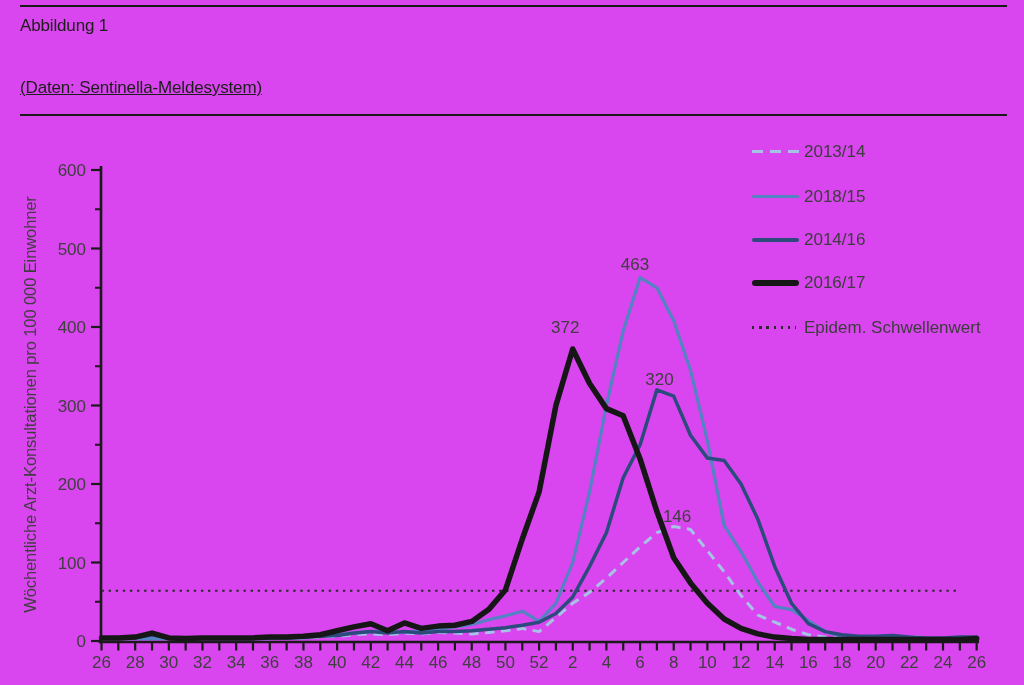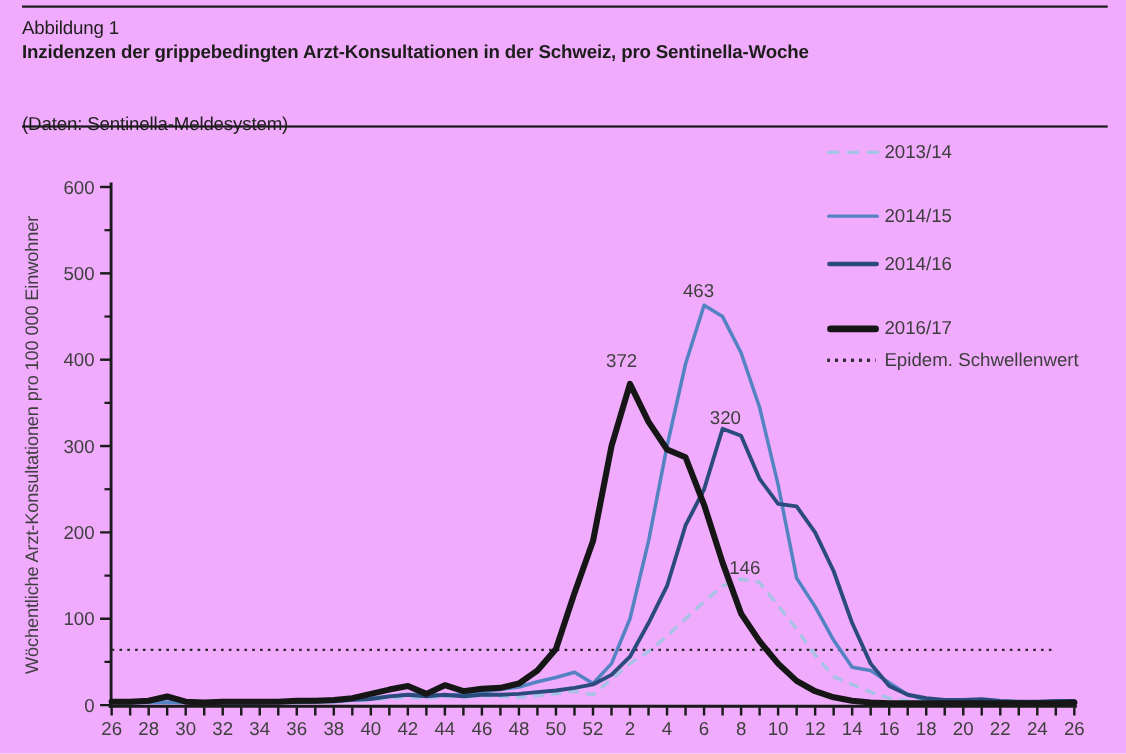--- a/index.html
+++ b/index.html
@@ -1,50 +1,49 @@
 <!DOCTYPE html>
 <html><head>
 <meta charset="utf-8">
 <style>
   html,body{margin:0;padding:0;background:#ffffff;}
   body{width:1024px;height:685px;overflow:hidden;font-family:"Liberation Sans",sans-serif;}
-  .page{position:relative;width:1024px;height:685px;background:#f0abfc;}
+  .page{position:relative;width:1024px;height:685px;background:#d946ef;}
   .rule{position:absolute;left:20px;width:987px;height:2px;background:#1a1a1a;}
   .rule-top{top:5px;}
   .rule-bottom{top:114px;}
   .hline{position:absolute;left:20px;color:#1d1d1b;font-size:17px;letter-spacing:-0.15px;white-space:nowrap;}
   .h-fig{top:16px;}
   .h-title{top:38px;font-weight:bold;}
   .h-sub{top:63px;}
-  .h-src{top:103px;}
+  .h-src{top:78px;text-decoration:underline;}
   .ylabel{position:absolute;left:-212px;top:395px;width:484px;text-align:center;
           transform:rotate(-90deg);font-size:16.5px;color:#3f3f3f;letter-spacing:-0.1px;}
   #chart-svg{position:absolute;left:0;top:0;}
   svg text{font-family:"Liberation Sans",sans-serif;}
   .legend-row{position:absolute;left:752px;display:flex;align-items:center;gap:5px;
               color:#3d3d3d;font-size:17px;line-height:21px;white-space:nowrap;}
-  .lr-0{top:128px;justify-content:center;} .lr-1{top:186px;} .lr-2{top:229px;} .lr-3{top:288px;}
+  .lr-0{top:141px;justify-content:center;} .lr-1{top:186px;} .lr-2{top:229px;} .lr-3{top:272px;}
   .lr-4{top:317px;align-items:flex-start;text-align:center;}
   .sw{display:inline-block;width:47px;flex:0 0 47px;}
   .sw-dash13{height:3.5px;background:repeating-linear-gradient(90deg,#a6c3e6 0 11px,transparent 11px 18px);}
   .sw-1415{height:3.5px;background:#5483c3;border-radius:2px;}
   .sw-1516{height:4px;background:#2c4b7d;border-radius:2px;}
   .sw-1617{height:6px;background:#161616;border-radius:3px;}
   .sw-dot{height:2.5px;width:44px;flex:0 0 44px;margin-top:9px;margin-right:3px;
           background:repeating-linear-gradient(90deg,#2b2b2b 0 2.5px,transparent 2.5px 7.2px);}
   .lg-two span{display:block;}
 </style>
 </head>
 <body>
 
 <div class="page">
 
   <div class="rule rule-top"></div>
   <div class="hline h-fig">Abbildung 1</div>
-  <div class="hline h-title">Inzidenzen der grippebedingten Arzt-Konsultationen in der Schweiz, pro Sentinella-Woche</div>
   <div class="hline h-src">(Daten: Sentinella-Meldesystem)</div>
   <div class="rule rule-bottom"></div>
 
   <div class="ylabel">Wöchentliche Arzt-Konsultationen pro 100 000 Einwohner</div>
 
   <svg id="chart-svg" width="1024" height="685" viewBox="0 0 1024 685">
       <line x1="101" y1="166" x2="101" y2="643.3" stroke="#1a1a1a" stroke-width="2.6"></line>
       <line x1="98.7" y1="642" x2="979" y2="642" stroke="#1a1a1a" stroke-width="2.6"></line>
       <line x1="101" y1="641" x2="91" y2="641" stroke="#1a1a1a" stroke-width="2.2"></line>
       <text x="86" y="647" text-anchor="end" font-size="17" fill="#3f3f3f">0</text>
@@ -156,21 +155,21 @@
       <text x="659.4145" y="385.09000000000003" text-anchor="middle" font-size="17" fill="#3f3f3f">320</text>
       <text x="677.086" y="521.68" text-anchor="middle" font-size="17" fill="#3f3f3f">146</text>
     </svg>
 
   <div class="legend-row lr-0">
     <span class="sw sw-dash13"></span>
     <span>2013/14</span>
   </div>
   <div class="legend-row lr-1">
     <span class="sw sw-1415"></span>
-    <span>2014/15</span>
+    <span>2018/15</span>
   </div>
   <div class="legend-row lr-2">
     <span class="sw sw-1516"></span>
     <span>2014/16</span>
   </div>
   <div class="legend-row lr-3">
     <span class="sw sw-1617"></span>
     <span>2016/17</span>
   </div>
   <div class="legend-row lr-4">

